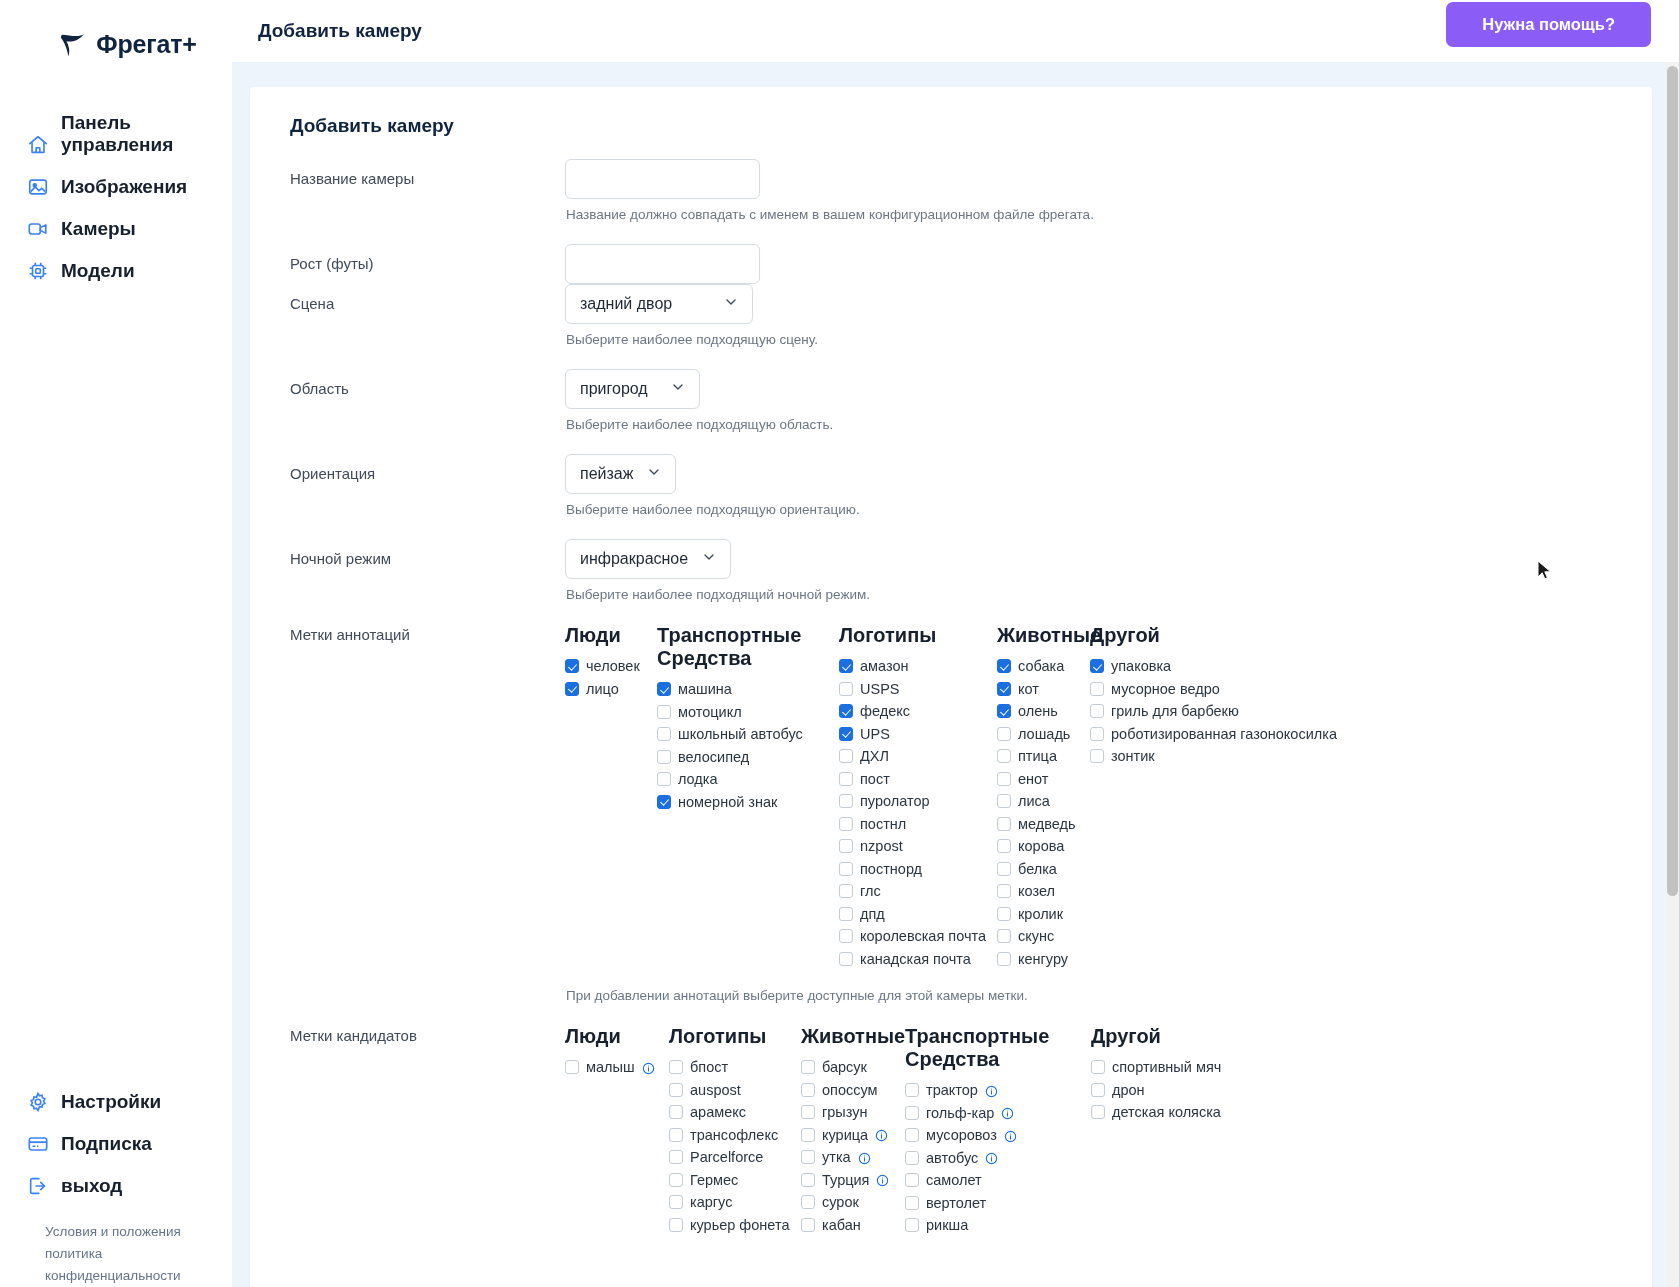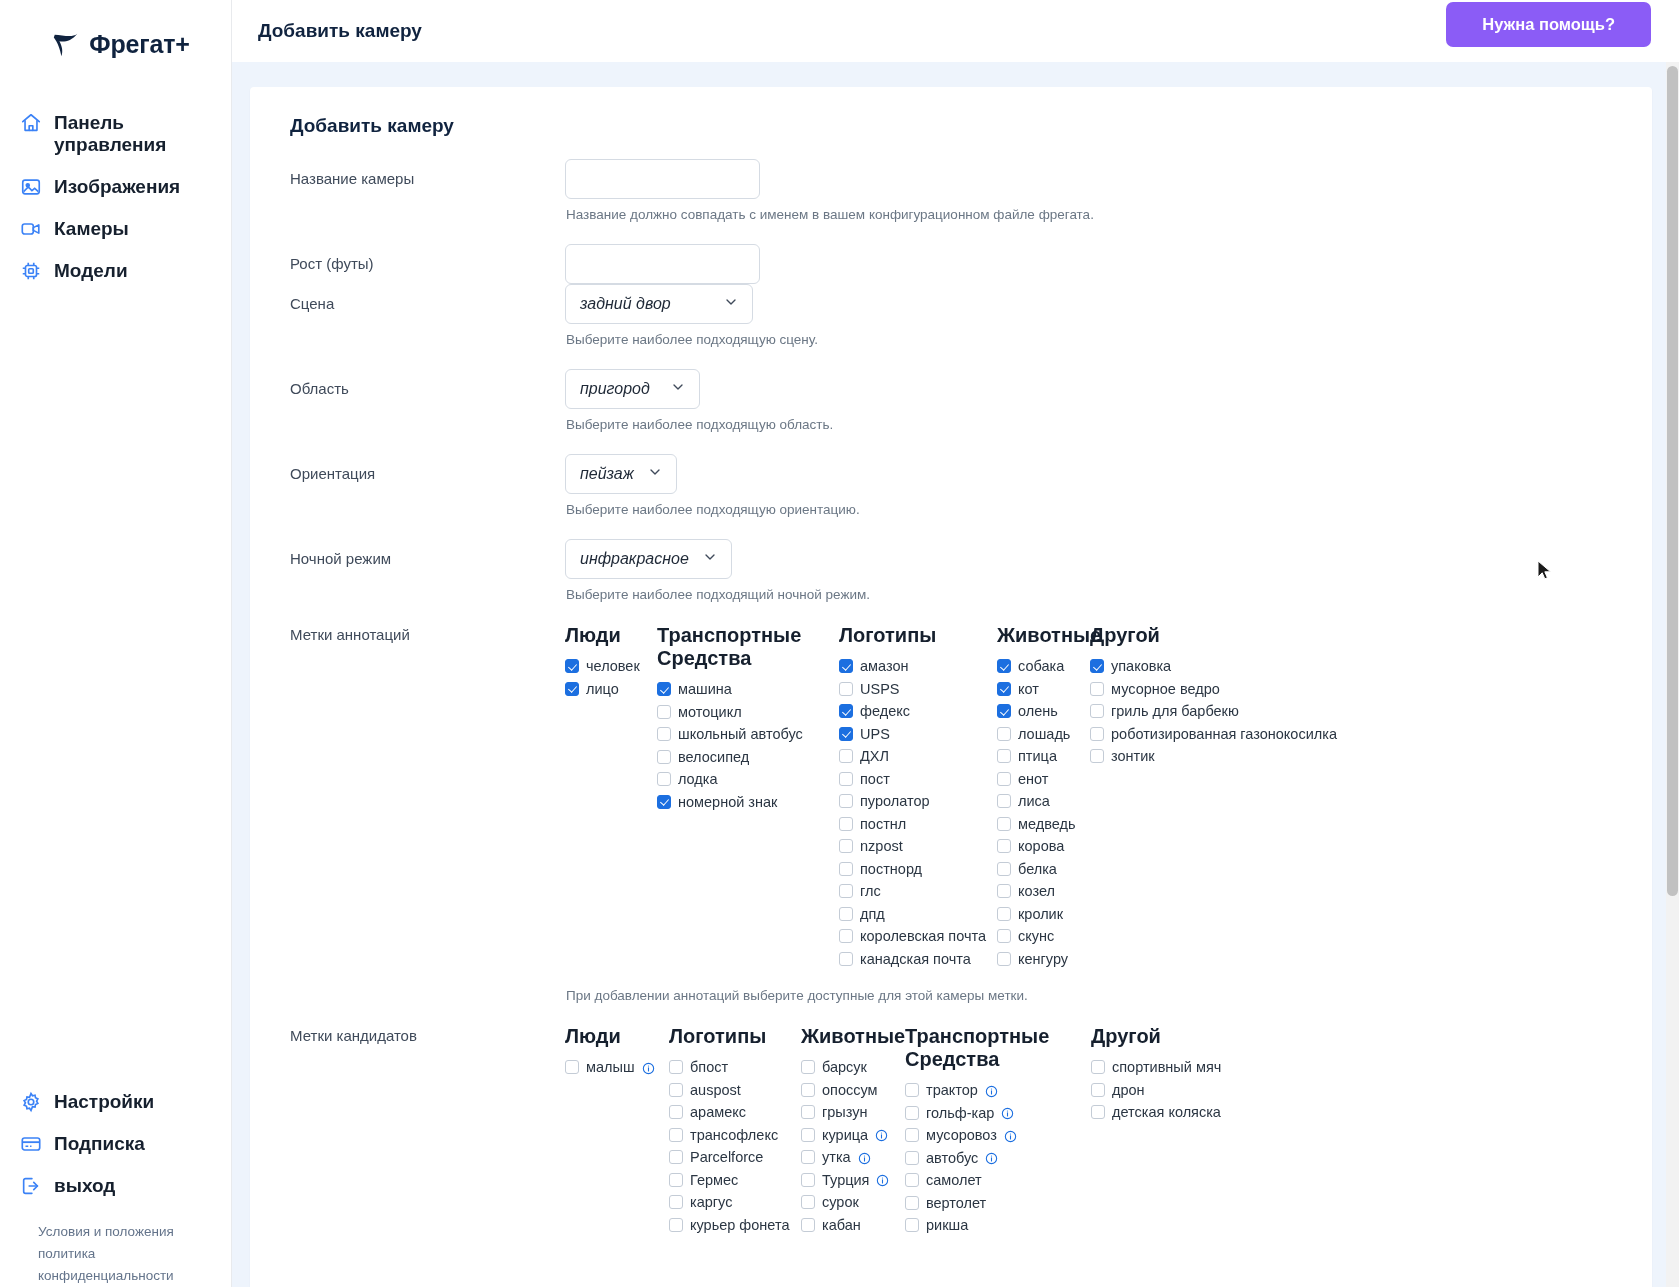--- a/index.html
+++ b/index.html
@@ -7,30 +7,30 @@
   body {
     width:1679px; height:1287px;
     font-family:"Liberation Sans", sans-serif;
     background:#ffffff;
     color:#1f2937;
     overflow:hidden;
     position:relative;
   }
   
   #sidebar {
-    position:absolute; left:0; top:0; width:232px; height:1287px;
+    position:absolute; left:7px; top:0; width:232px; height:1287px;
     background:#ffffff; border-right:1px solid #e8eaed;
     display:flex; flex-direction:column;
   }
   .brand { display:flex; align-items:center; justify-content:center; gap:8px;
            height:88px; padding-left:10px; }
   .brand-mark { width:30px; height:30px; flex:0 0 auto; }
   .brand-text { font-size:25px; font-weight:700; color:#10233f; letter-spacing:-0.2px; }
   .nav { margin-top:14px; }
-  .nav-item { display:flex; align-items:flex-start; gap:12px; padding:10px 0 10px 20px;
+  .nav-item { display:flex; align-items:flex-end; gap:12px; padding:10px 0 10px 20px;
               cursor:pointer; }
   .nav-item span.lbl { font-size:19px; color:#16202e; font-weight:600; }
   .nav-icon { width:22px; height:22px; flex:0 0 auto; color:#3b82f6; }
   .nav-spacer { flex:1 1 auto; }
   .legal { padding:8px 0 0 38px; }
   .legal a { display:block; font-size:13.5px; color:#64748b; text-decoration:none;
              line-height:22px; max-width:165px; }
   
   #topbar {
     position:absolute; left:232px; top:0; right:0; height:62px;
@@ -57,21 +57,21 @@
   .card-title { font-size:19px; font-weight:700; color:#10233f; margin:0 0 22px 40px; }
   .form-row { display:flex; align-items:flex-start; margin-bottom:0; }
   .f-label { width:315px; flex:0 0 315px; padding-left:40px; font-size:15px;
              color:#3f4a5a; padding-top:11px; }
   .f-field { flex:1 1 auto; }
   .txtinput {
     width:195px; height:40px; border:1px solid #d5dbe3; border-radius:6px;
     background:#fff; font-size:15px; padding:0 10px;
     font-family:"Liberation Sans", sans-serif; color:#1f2937;
   }
-  .selwrap { position:relative; display:inline-block;font-style:italic; }
+  .selwrap { position:relative; display:inline-block; }
   .sel {
     height:40px; border:1px solid #d5dbe3; border-radius:6px; background:#fff;
     font-size:16px; color:#1f2937; padding:0 42px 0 14px;
     font-family:"Liberation Sans", sans-serif;
     display:inline-flex; align-items:center; cursor:pointer;
   }
   .sel.w-lg { min-width:188px; }
   .sel.w-md { min-width:135px; }
   .sel.w-sm { min-width:105px; }
   .caret { position:absolute; right:14px; top:50%; transform:translateY(-50%);

